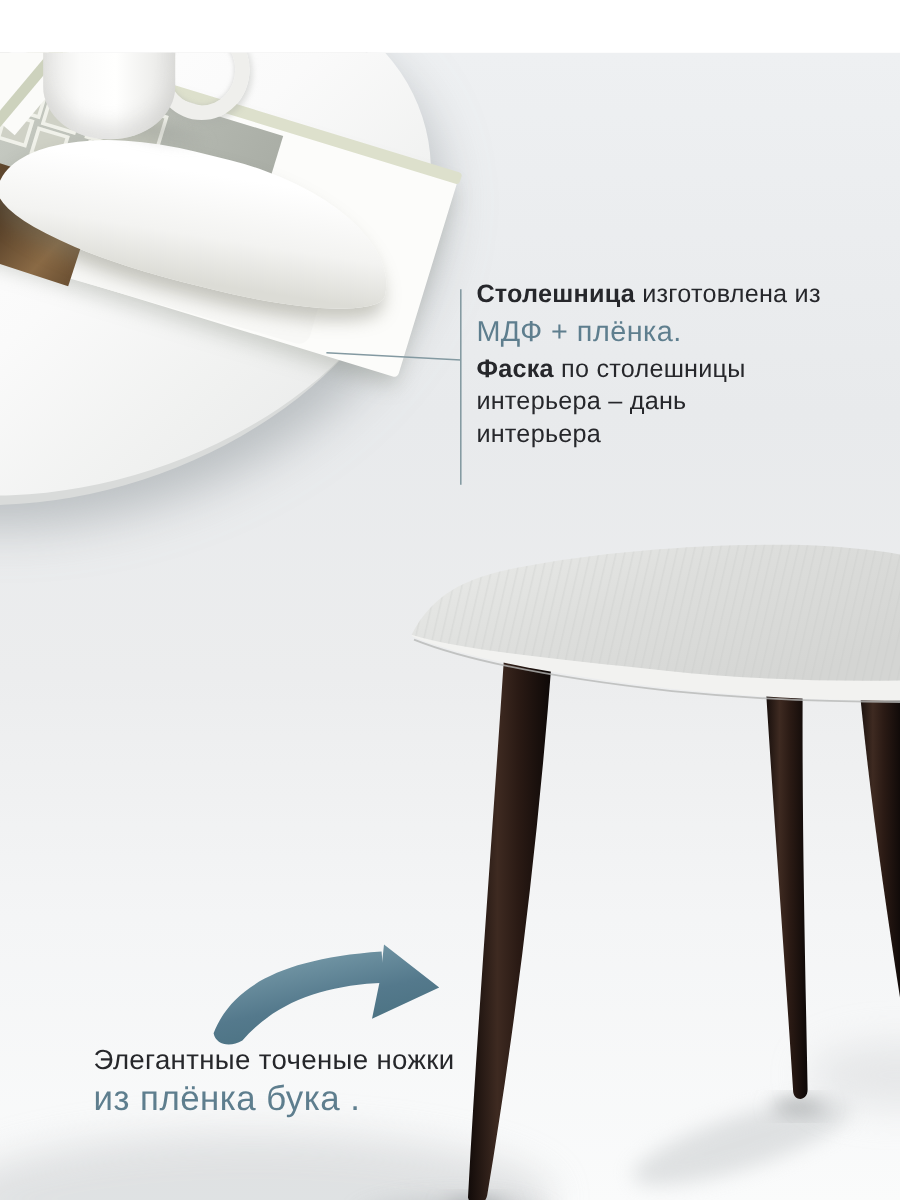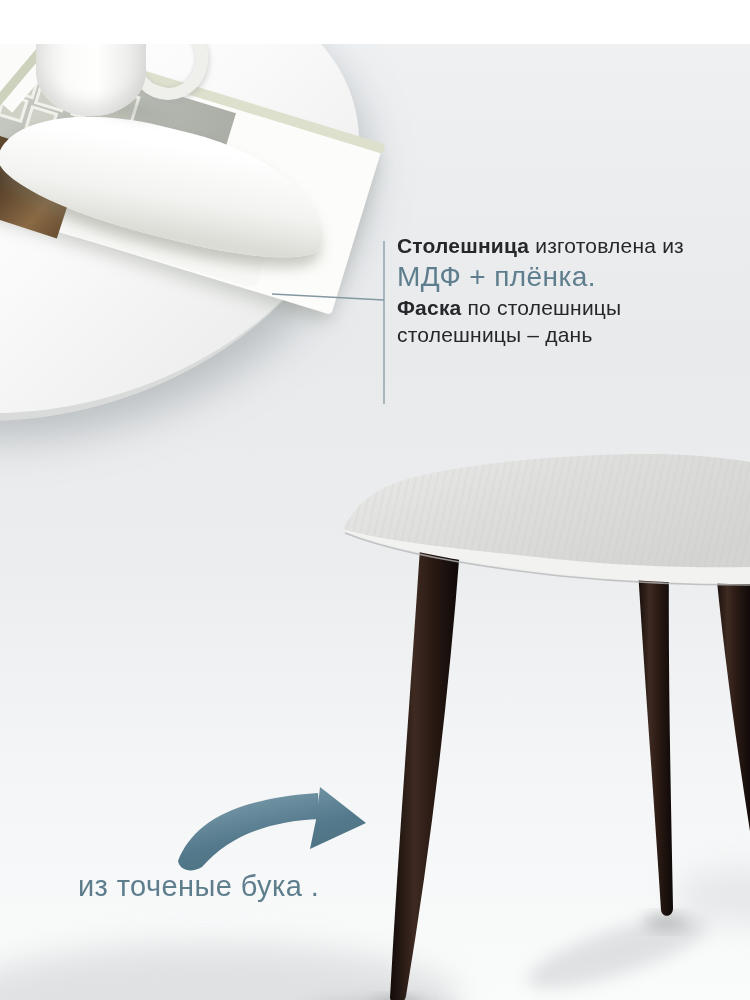--- a/index.html
+++ b/index.html
@@ -51,21 +51,21 @@
     box-shadow:inset 0 0 4px rgba(180,182,178,.6),2px 3px 5px rgba(170,173,168,.4);}
   .mug-body{left:36px;top:-42px;width:110px;height:114px;
     border-radius:0 0 54px 54px / 0 0 44px 44px;
     background:linear-gradient(90deg,#e9e9e7 0%,#fbfbfa 28%,#fffffe 55%,#efefed 82%,#e1e1df 100%);
     box-shadow:inset 0 -12px 16px rgba(192,194,190,.45);}
 
   
   .callout-top{left:397px;top:188px;width:345px;color:#26272b;}
   .callout-top *{position:static;}
   .ct-line{font-size:21px;line-height:27px;letter-spacing:.2px;display:block;}
-  .ct-accent{font-size:28px;line-height:35px;letter-spacing:.4px;color:#5e7e8e;display:block;}
+  .ct-accent{font-size:24px;line-height:35px;letter-spacing:.4px;color:#5e7e8e;display:block;}
   b{font-weight:700;}
   .callout-bottom{left:78px;top:824px;color:#26272b;}
   .callout-bottom *{position:static;}
   .cb-line1{font-size:23px;line-height:30px;letter-spacing:.3px;display:block;}
   .cb-line2{font-size:29px;line-height:36px;letter-spacing:.4px;color:#5e7e8e;display:block;}
 
   
   .overlay-svg{left:0;top:0;width:750px;height:1000px;pointer-events:none;}
 </style>
 </head>
@@ -153,20 +153,22 @@
     <g>
       <path fill="url(#arrowGrad)" d="M178,817 C192,781 230,755 318,749 L320,775 C270,777 230,791 202,823 C192,829 180,827 178,817 Z"></path>
       <path fill="url(#arrowGrad)" d="M320,743 L366,779 L310,805 L317,771 Z"></path>
     </g>
   </svg>
 
   <div class="callout-top">
     <span class="ct-line"><b>Столешница</b><span> изготовлена из</span></span>
     <span class="ct-accent">МДФ + плёнка.</span>
     <span class="ct-line"><b>Фаска</b><span> по столешницы</span></span>
-    <span class="ct-line">столешницы – дань</span>
+    <span class="ct-line">интерьера – дань</span>
+    <span class="ct-line">интерьера</span>
   </div>
 
   <div class="callout-bottom">
-    <span class="cb-line2">из точеные бука .</span>
+    <span class="cb-line1">Элегантные точеные ножки</span>
+    <span class="cb-line2">из плёнка бука .</span>
   </div>
 
 </div>
 
 </body></html>

